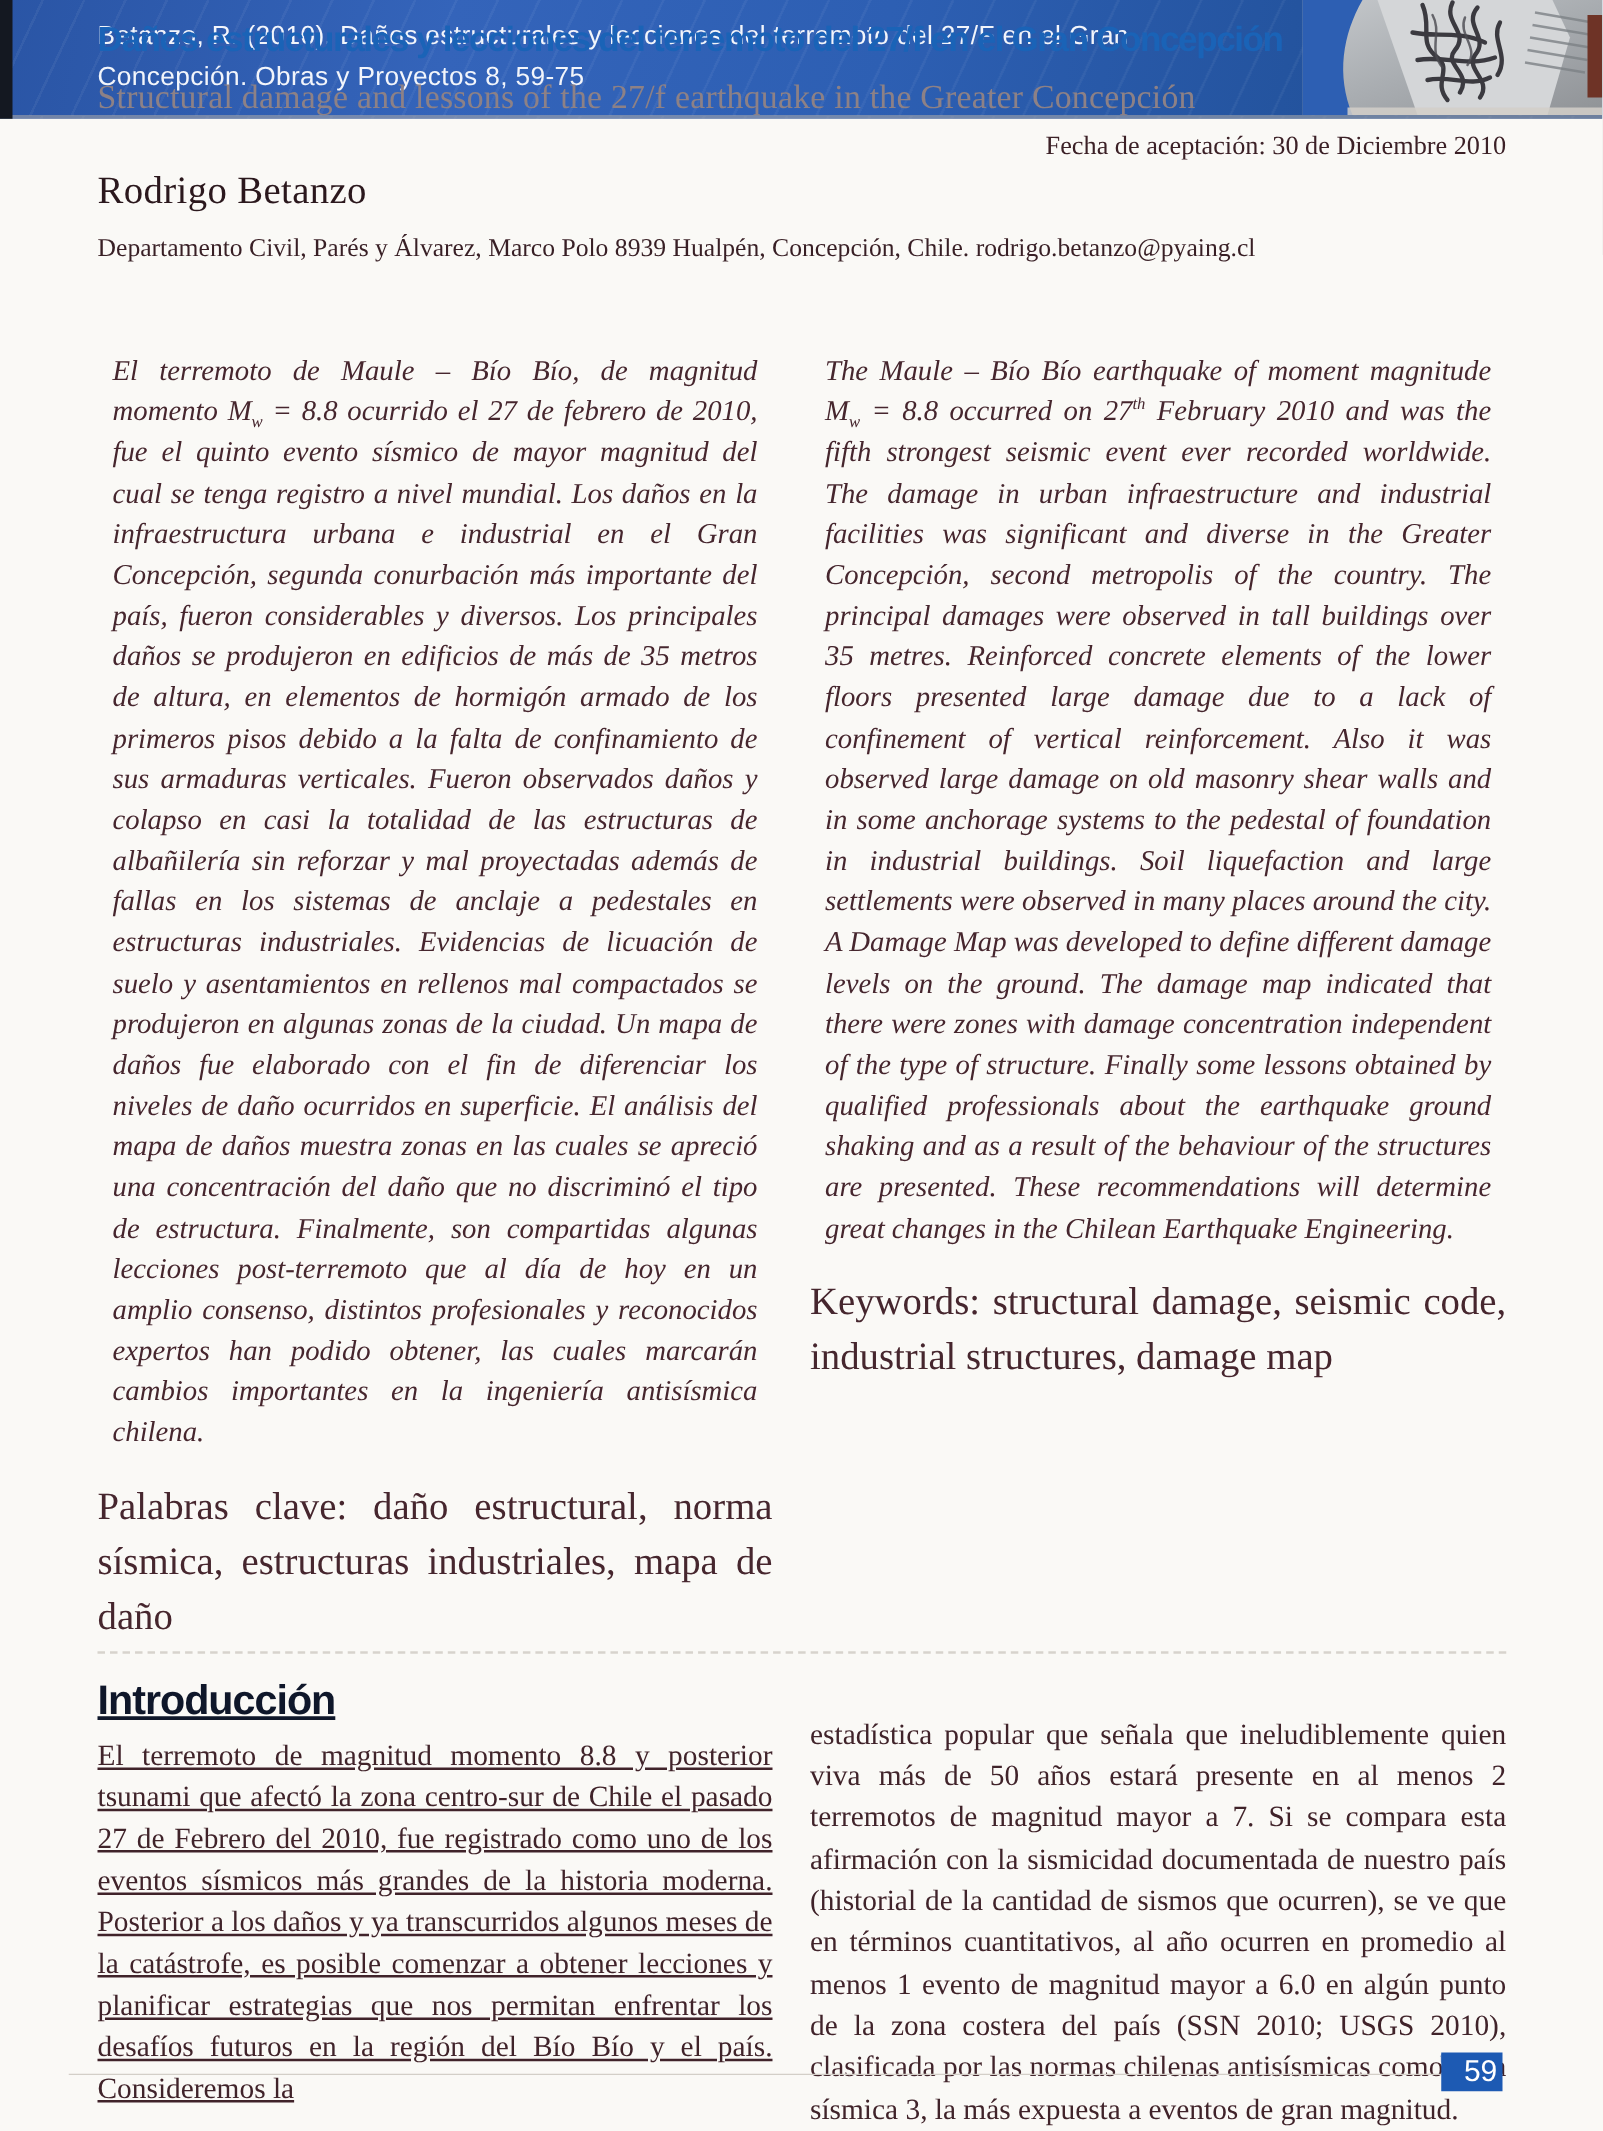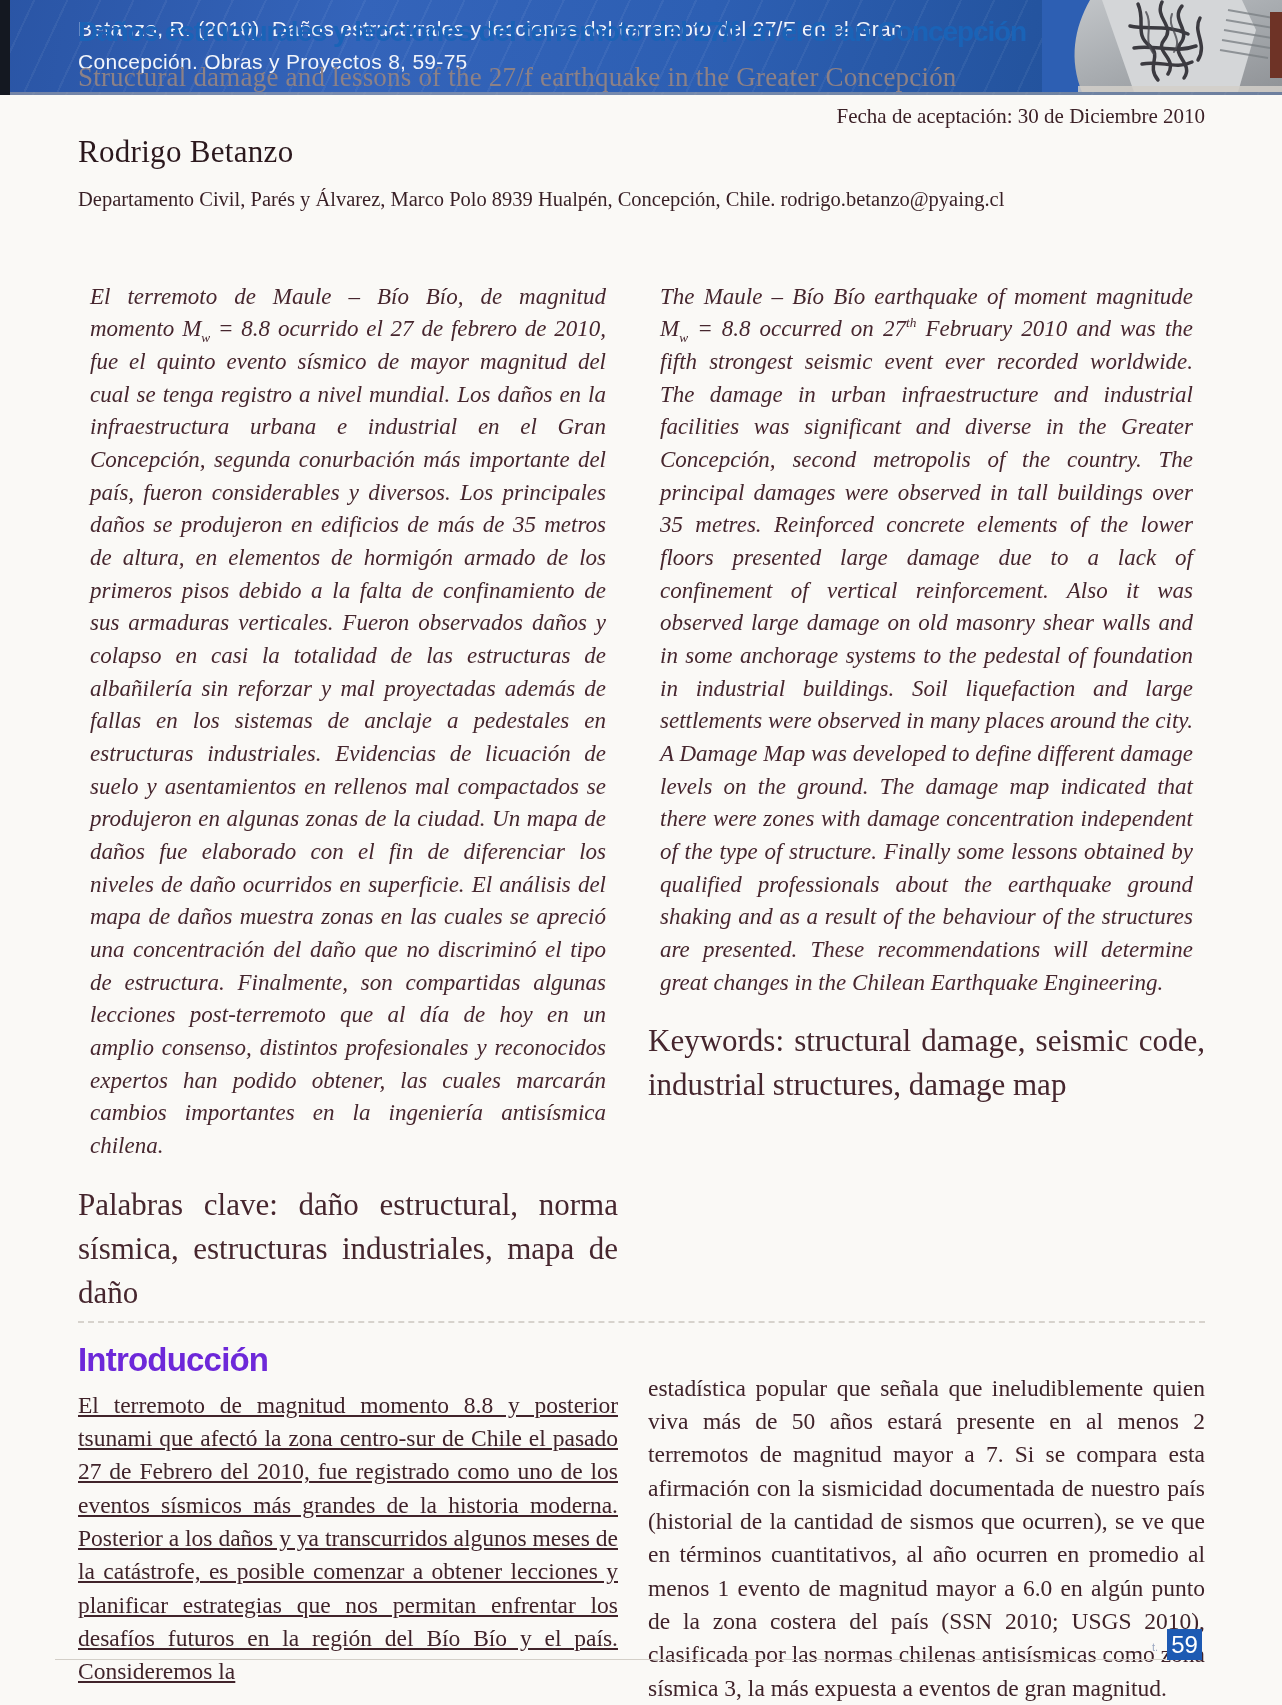--- a/index.html
+++ b/index.html
@@ -72,38 +72,39 @@
   
   .divider{
     margin-top:6px;border:none;height:0;
     border-top:2px dashed #ccc7c0;opacity:0.75;
   }
   .intro-row{margin-top:0;}
   .intro-heading{
     margin:10px 0 0 0;
     font-family:"Liberation Sans", sans-serif;
     font-weight:bold;font-size:33px;letter-spacing:-0.8px;
-    color:#6d28d9;
+    color:#0f172a;
+    text-decoration:underline;
   }
   .intro-text{
     margin:0;font-size:23.5px;line-height:1.42;
     text-align:justify;color:#40232a;
   }
   .intro-left-p{margin-top:10px;text-decoration:underline;}
   .intro-right-p{margin-top:41px;}
   
   .footer-rule{
     position:absolute;left:55px;right:80px;bottom:45px;height:0;
     border-top:1.5px solid #d3cfc8;
   }
   .page-badge{
-    position:absolute;right:80px;bottom:45px;width:35px;height:31px;
+    position:absolute;right:80px;bottom:32px;width:35px;height:31px;
     background:#1d5ab3;color:#ffffff;
     font-family:"Liberation Sans", sans-serif;font-size:24px;
-    display:flex;align-items:center;justify-content:center;
+    display:flex;align-items:center;justify-content:center;padding-left:14px;
   }
   .footer-artifact{
     position:absolute;right:124px;bottom:52px;
     font-size:11px;color:#9aa7c0;font-family:"Liberation Sans", sans-serif;
   }
 </style>
 </head>
 <body>
 
 <div class="page">

